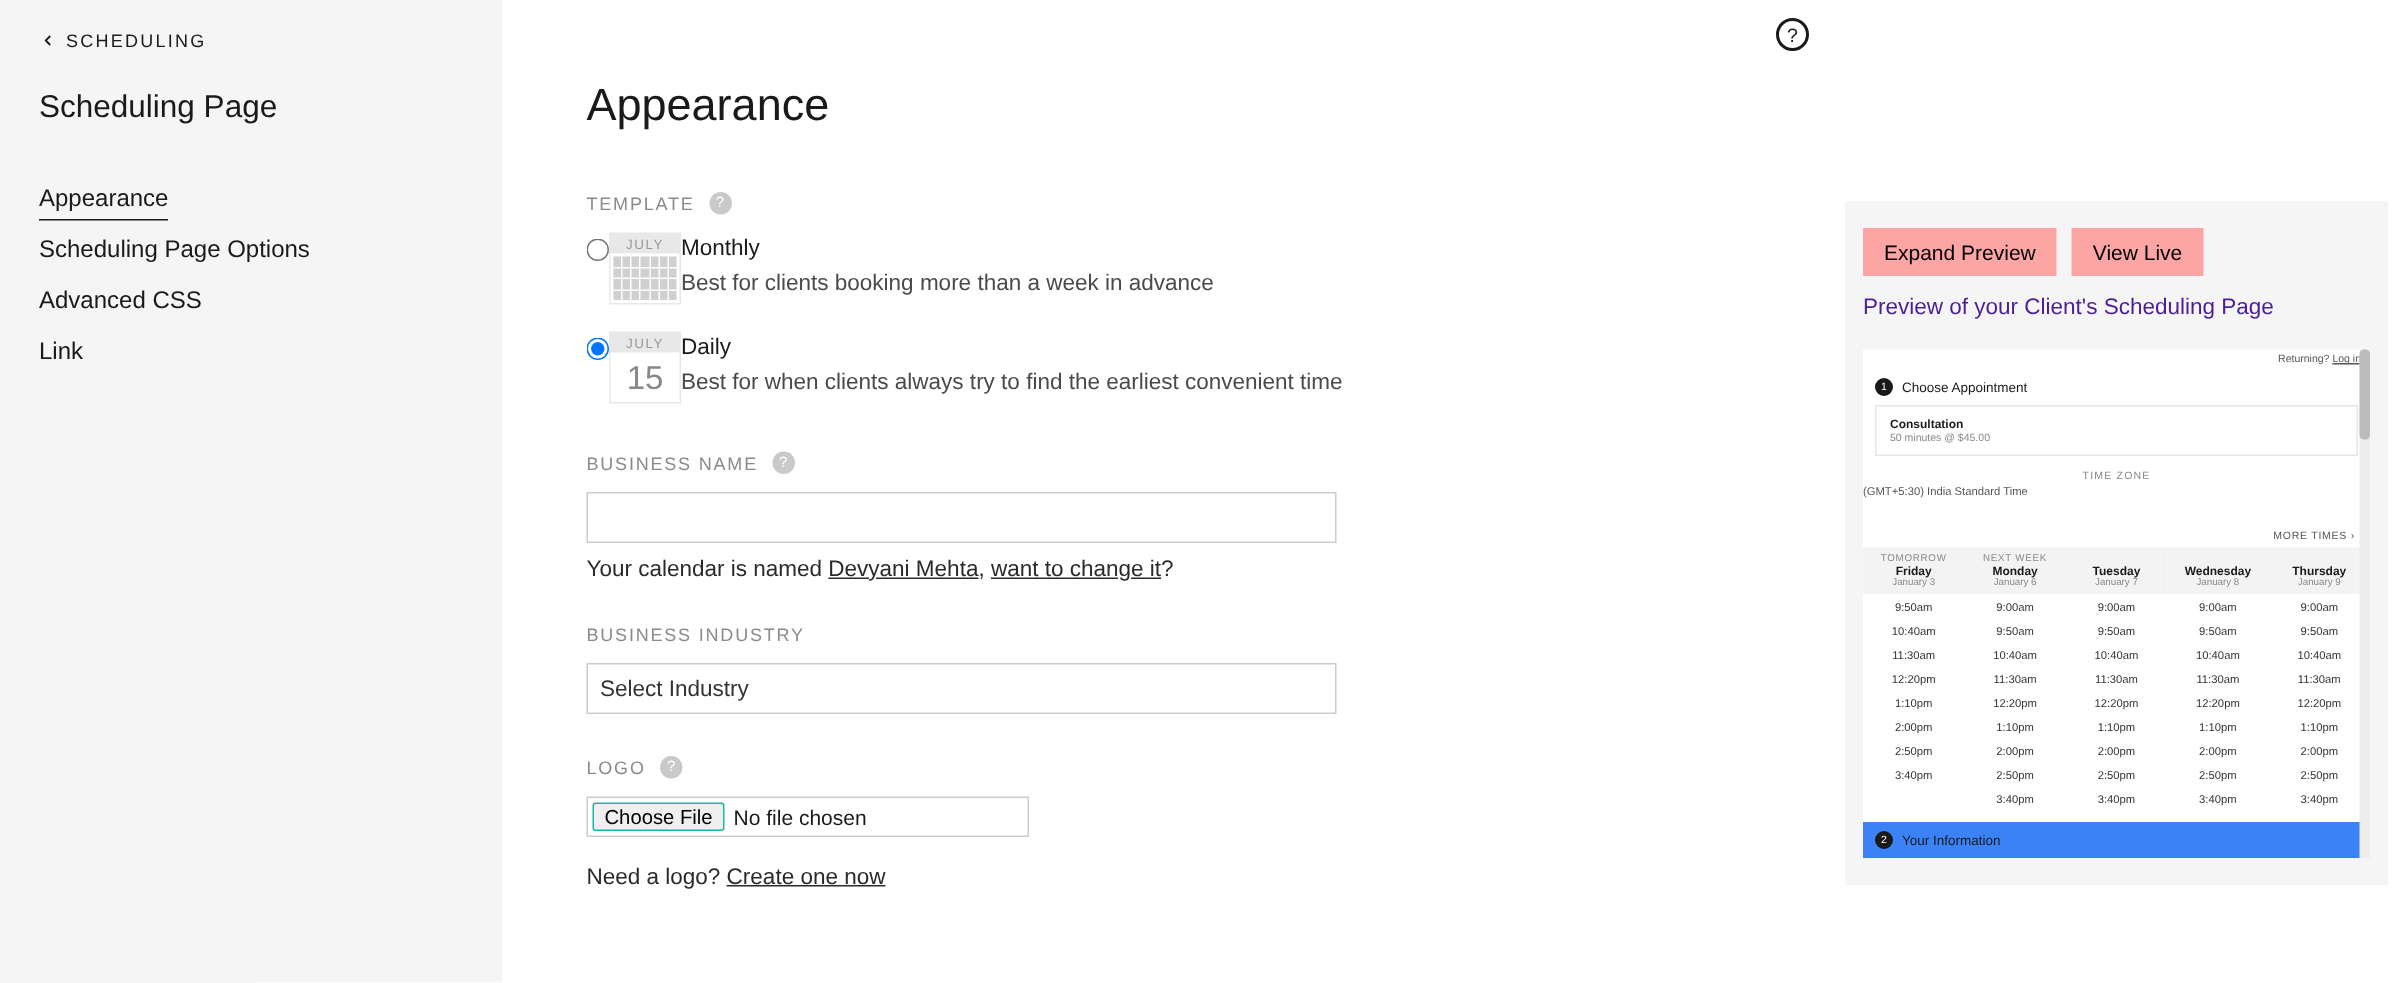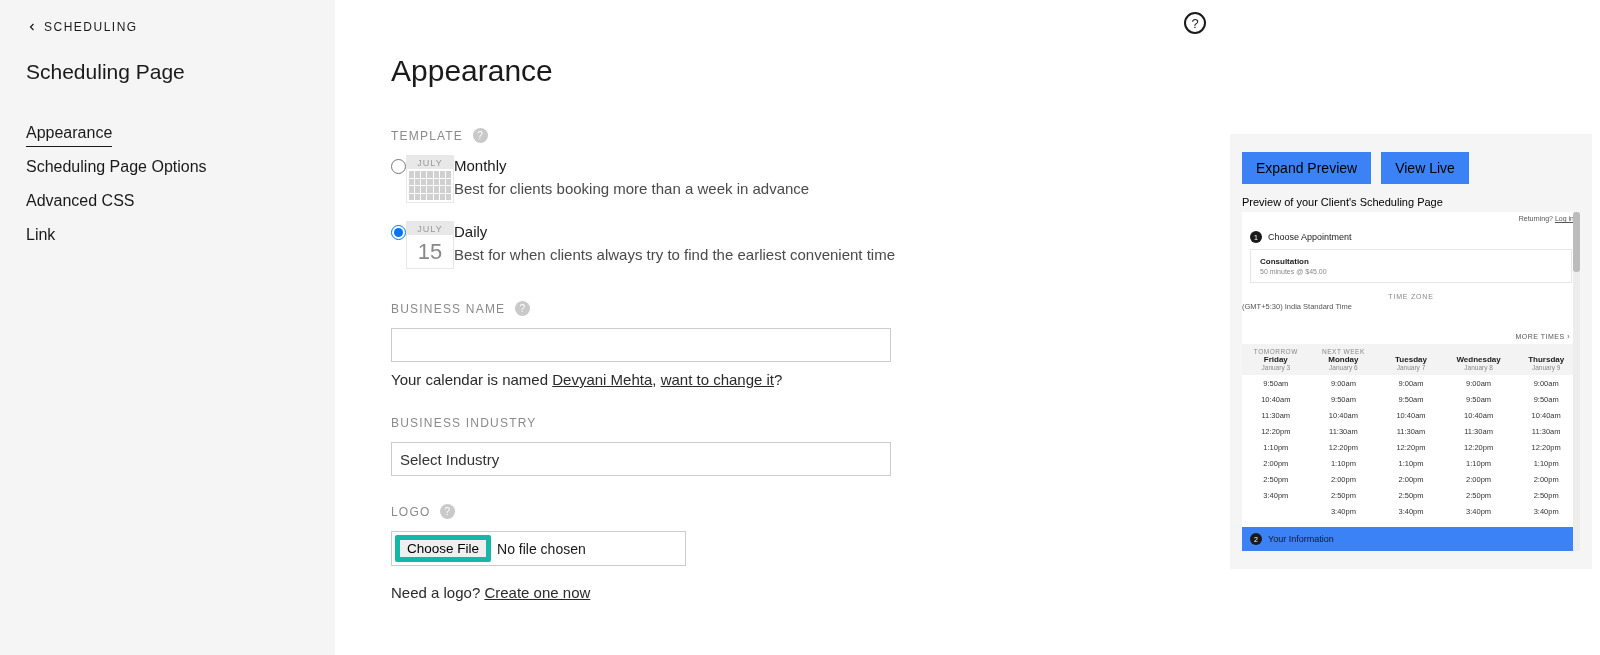--- a/index.html
+++ b/index.html
@@ -172,21 +172,21 @@
     padding: 3px;
     display: flex;
     align-items: center;
     gap: 6px;
     font-size: 14px;
     margin-bottom: 18px;
   }
   .file-row button {
     font-size: 13.5px;
     padding: 1px 7px;
-    border: 5px solid #14b8a6;
+    border: 1px solid #14b8a6;
     background: #efefef;
     cursor: pointer;
     border-radius:2px;
   }
 
   
   .topright-help {
     position: absolute;
     top: 12px;
     right: 24px;
@@ -208,30 +208,30 @@
     padding: 134px 8px 0 0;
     position: relative;
   }
   .preview-inner {
     background: #f5f5f5;
     padding: 18px 12px;
     position: relative;
   }
   .preview-btns { display: flex; gap: 10px; margin-bottom: 12px; }
   .preview-btns button {
-    background: #3b82f6;
+    background: #fca5a5;
     border: none;
     padding: 8px 14px;
     font-size: 14px;
     cursor: pointer;
   }
   .preview-caption {
-    font-size: 11px;
-    margin-bottom: 4px;
-    color:#000000;
+    font-size: 15px;
+    margin-bottom: 20px;
+    color:#4c1d95;
   }
 
   .sched {
     background: #fff;
     font-size: 8px;
     color: #1a1a1a;
   }
   .sched-top {
     text-align: right;
     padding: 3px 6px;

